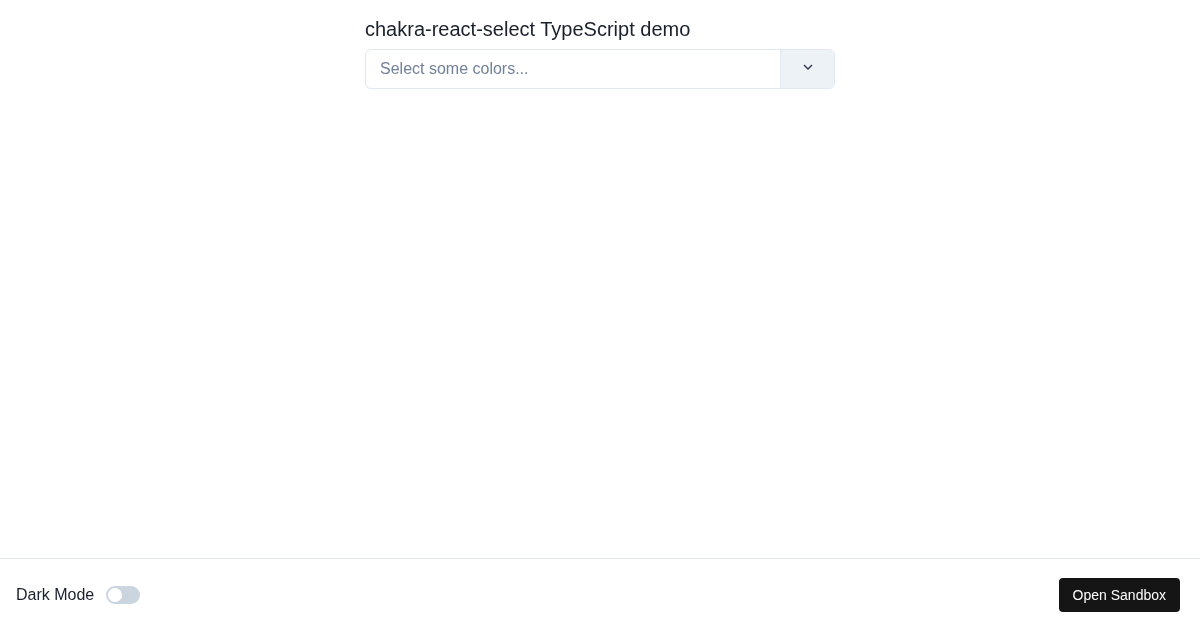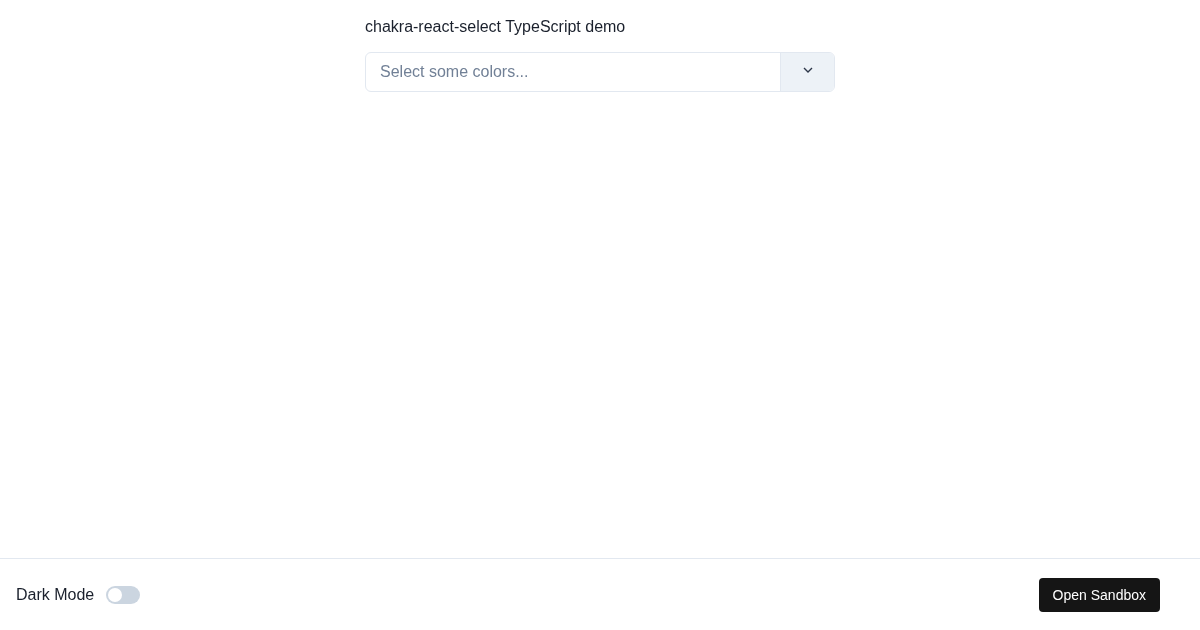--- a/index.html
+++ b/index.html
@@ -18,23 +18,23 @@
     .main-content {
       padding-top: 18px;
       display: flex;
       flex-direction: column;
       align-items: center;
     }
     .form-block {
       width: 470px;
     }
     .form-label {
-      font-size: 16px;
+      font-size: 20px;
       color: #1a202c;
-      margin-bottom: 16px;
+      margin-bottom: 8px;
       display: block;
     }
     .select-container {
       display: flex;
       width: 100%;
       border: 1px solid #e2e8f0;
       border-radius: 6px;
       height: 40px;
       background: #ffffff;
       overflow: hidden;
@@ -103,21 +103,21 @@
       border-radius: 50%;
     }
     .open-sandbox-btn {
       background: #151515;
       color: #ffffff;
       border: none;
       border-radius: 4px;
       padding: 9px 14px;
       font-size: 14px;
       cursor: pointer;
-      margin-right: 24px;
+      margin-right: 4px;
     }
   </style>
 </head>
 <body>
 
 <div class="main-content">
   <div class="form-block">
     <label class="form-label">chakra-react-select TypeScript demo</label>
     <div class="select-container">
       <div class="select-value">Select some colors...</div>

